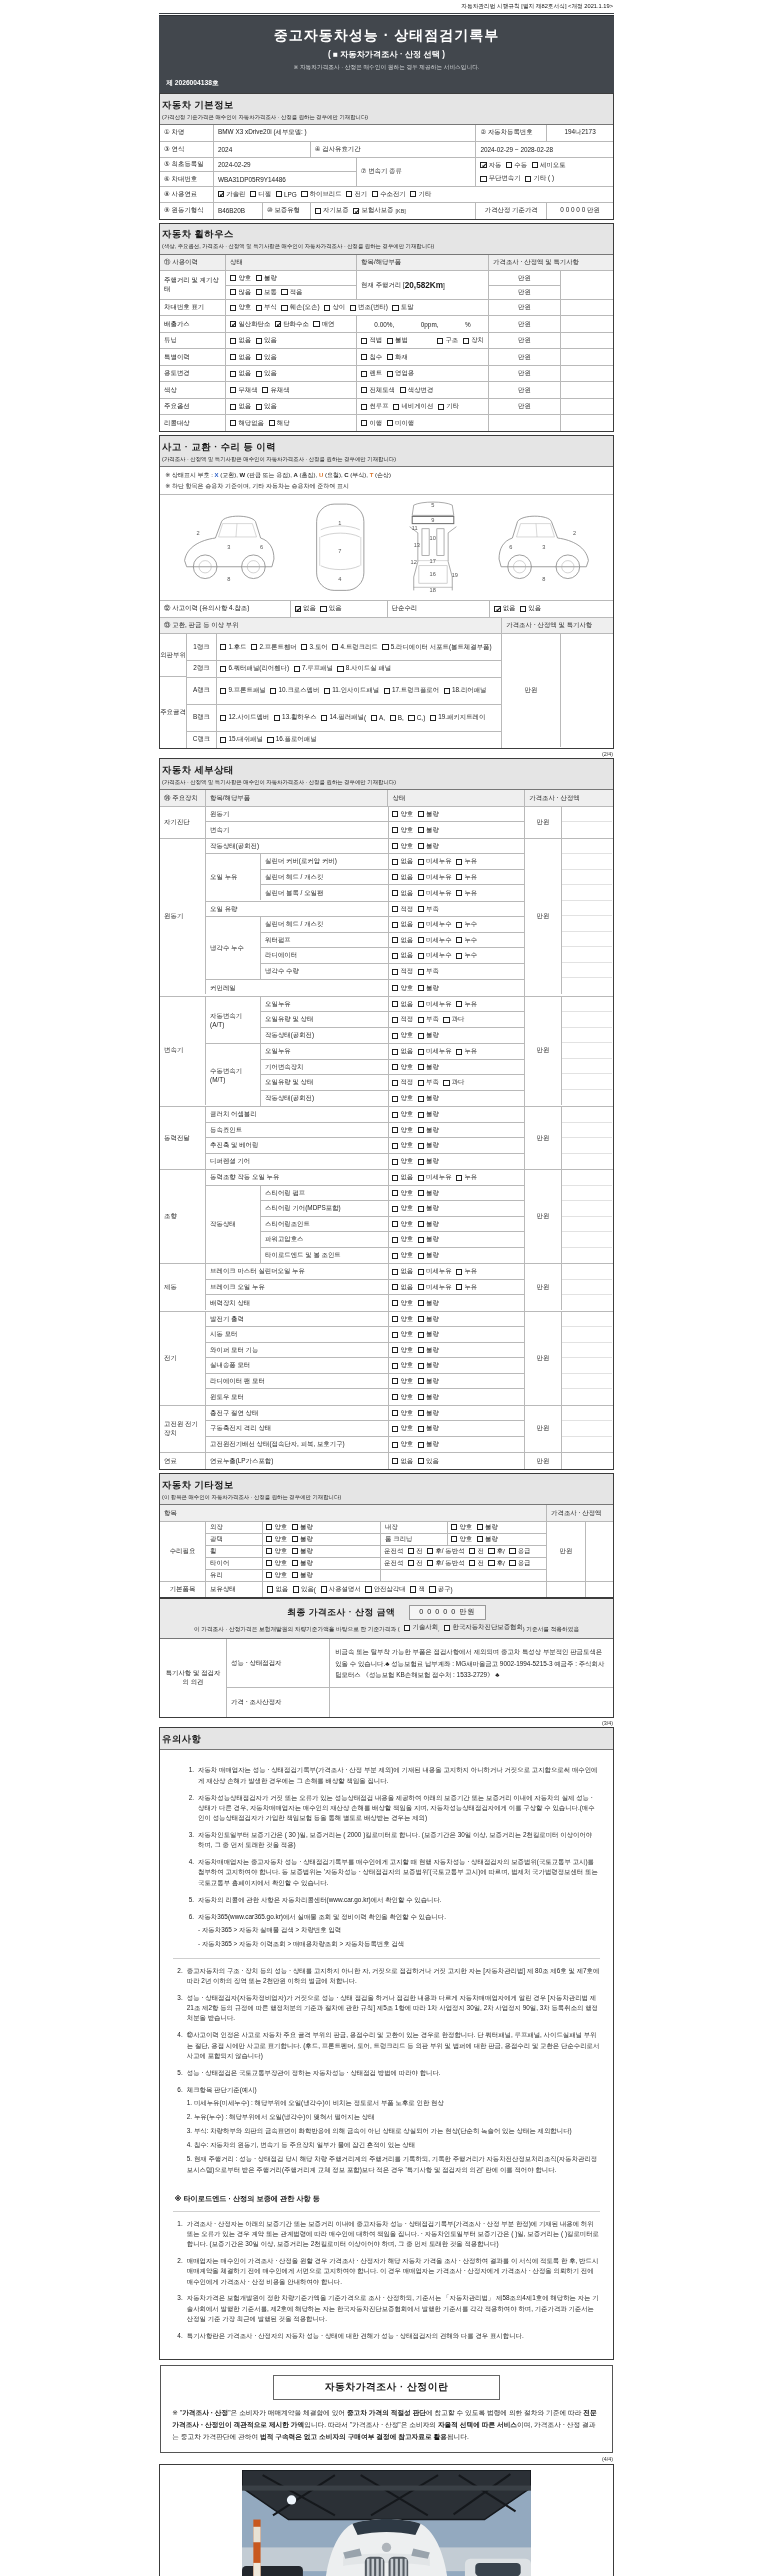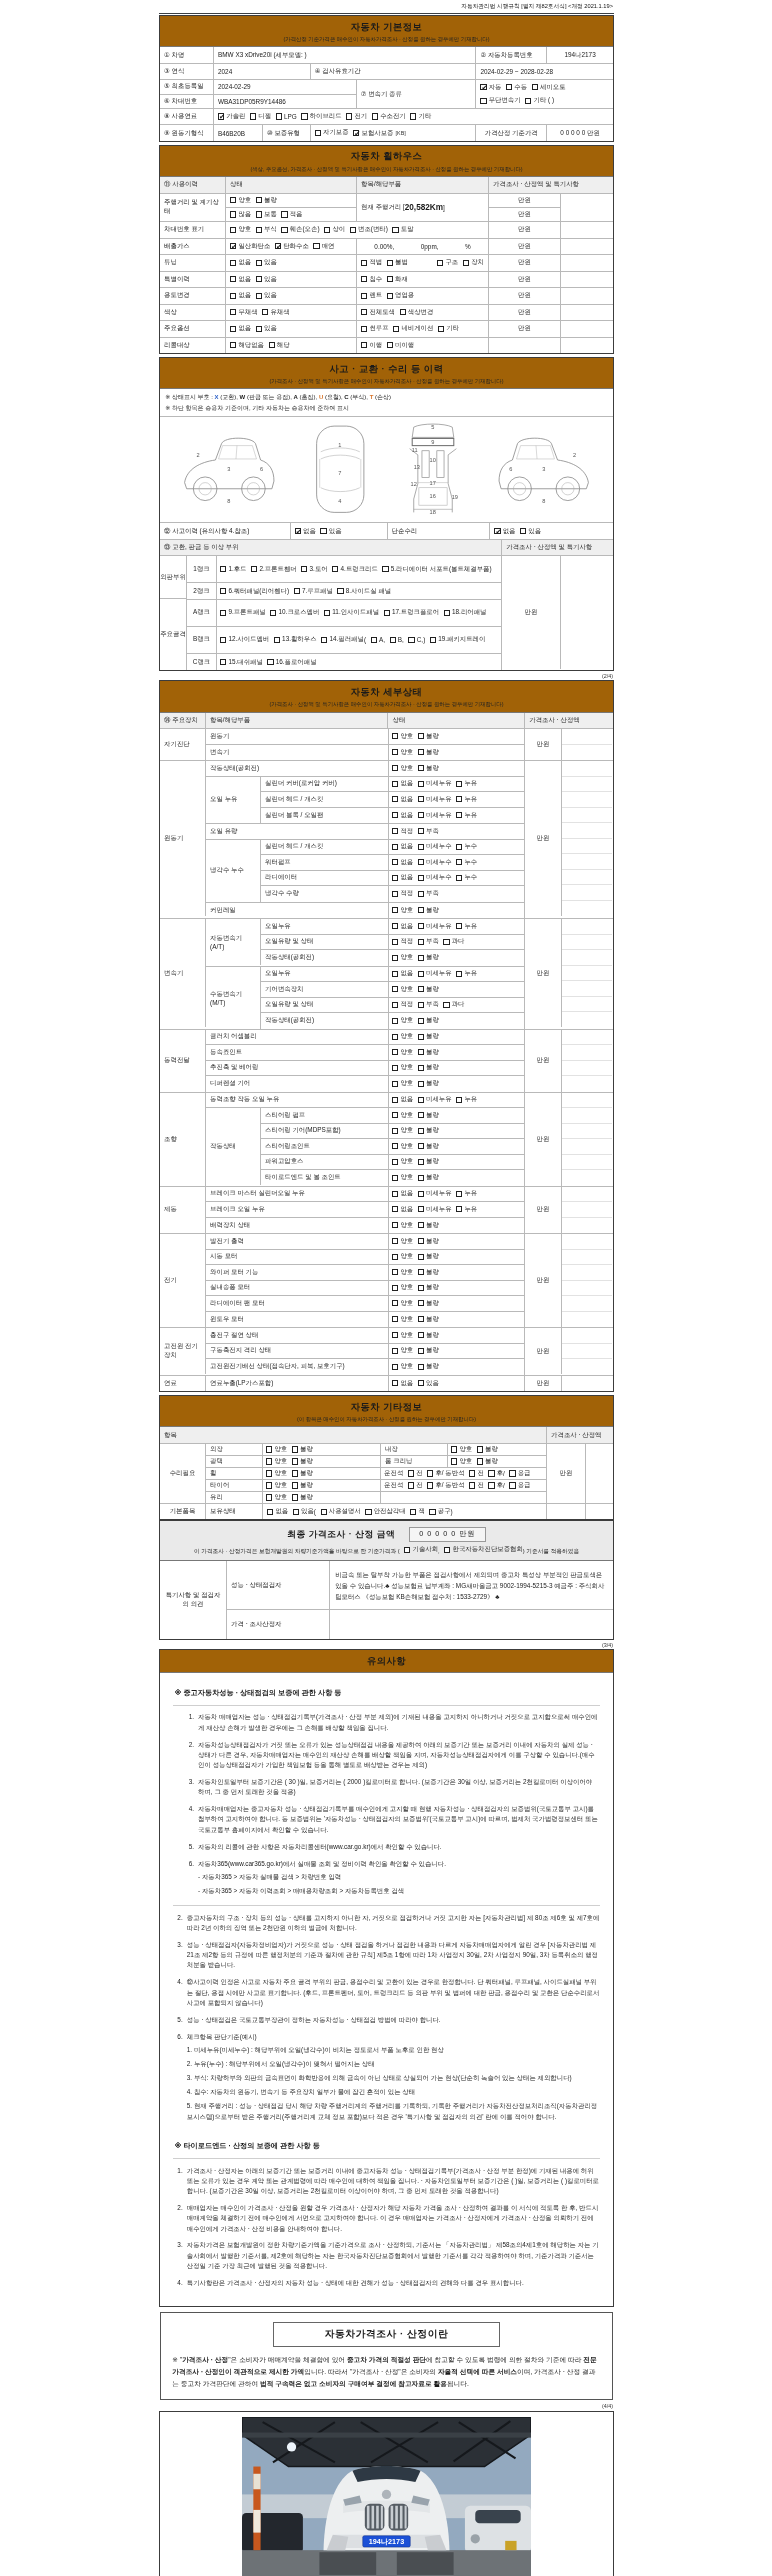--- a/index.html
+++ b/index.html
@@ -7,21 +7,21 @@
   .page{width:455px;margin:0 auto;padding-top:2.1px}
   .smallnote{font-size:5.7px;text-align:right;padding:1px 1px 1.5px;color:#111}
   .toprule{border-top:1.5px solid #3a3f44;margin-bottom:1.5px}
   
   .hdr{background:#42474d;color:#fff;text-align:center;padding:11.3px 7.2px 5.2px;border-top:1px solid #2c3034}
   .hdr .t1{font-size:14px;font-weight:bold;letter-spacing:1px}
   .hdr .t2{font-size:8.2px;font-weight:bold;margin-top:4.1px}
   .hdr .t3{font-size:5.7px;color:#d9dcde;margin-top:3.1px}
   .hdr .no{font-size:6.7px;font-weight:bold;text-align:left;margin-top:7.2px}
   
-  .band{background:#a16207;border-top:1px solid #3c3c3c;border-bottom:0.5px solid #777;text-align:center;padding:4.6px 2.1px 3.6px}
+  .band{background:#e5e5e5;border-top:1px solid #3c3c3c;border-bottom:0.5px solid #777;text-align:left;padding:4.6px 2.1px 3.6px}
   .band .bt{font-size:9.3px;font-weight:bold;letter-spacing:0.5px}
   .band .bs{font-size:5.4px;margin-top:2.1px;color:#222}
   .block{border:1px solid #3c3c3c;border-top:none}
   .pgmark{font-size:5.4px;text-align:right;color:#333;padding:1.5px 1px}
   
   .r{display:flex;border-bottom:0.5px solid #b9b9b9;background:#fff}
   .r:last-child{border-bottom:none}
   .c{border-right:0.5px solid #b9b9b9;padding:2.1px 4.1px;display:flex;align-items:center;font-size:6.4px;min-height:15.5px}
   .c:last-child{border-right:none}
   .lab{background:#fff;color:#111}
@@ -60,20 +60,26 @@
   .photoarea{background:#fff;padding:5.2px 0 7.2px;display:flex;flex-direction:column;align-items:center;gap:5.2px}
 </style>
 </head>
 <body>
 
 <div class="page">
 
   <div class="smallnote">자동차관리법 시행규칙 [별지 제82호서식] &lt;개정 2021.1.19&gt;</div>
   <div class="toprule"></div>
 
+  <div class="hdr">
+    <div class="t1">중고자동차성능 · 상태점검기록부</div>
+    <div class="t2">( ■ 자동차가격조사 · 산정 선택 )</div>
+    <div class="t3">※ 자동차가격조사 · 산정은 매수인이 원하는 경우 제공하는 서비스입니다.</div>
+    <div class="no">제 2026004138호</div>
+  </div>
 
   <div class="block">
     <div class="band">
       <div class="bt">자동차 기본정보</div>
       <div class="bs">(가격산정 기준가격은 매수인이 자동차가격조사 · 산정을 원하는 경우에만 기재합니다)</div>
     </div>
     <div class="r">
       <div class="c lab" style="width:54px">① 차명</div>
       <div class="c" style="width:263px">BMW X3 xDrive20i (세부모델: )</div>
       <div class="c lab" style="width:71px">② 자동차등록번호</div>
@@ -1643,21 +1649,20 @@
       </div>
     </div>
   </div>
   <div class="pgmark">(3/4)</div>
 
   <div class="block" style="border-top:1px solid #3c3c3c">
     <div class="band" style="border-top:none">
       <div class="bt">유의사항</div>
     </div>
     <div class="notice-body">
-      <div class="nh">※ 중고자동차성능 · 상태점검의 보증에 관한 사항 등</div>
       <div id="notice1" class="indent1">
           <div class="ni">
             <span class="nn">1.</span>
             <span class="nt">자동차 매매업자는 성능 · 상태점검기록부(가격조사 · 산정 부분 제외)에 기재된 내용을 고지하지 아니하거나 거짓으로 고지함으로써 매수인에게 재산상 손해가 발생한 경우에는 그 손해를 배상할 책임을 집니다.</span>
           </div>
           <div class="ni">
             <span class="nn">2.</span>
             <span class="nt">자동차성능상태점검자가 거짓 또는 오류가 있는 성능상태점검 내용을 제공하여 아래의 보증기간 또는 보증거리 이내에 자동차의 실제 성능 · 상태가 다른 경우, 자동차매매업자는 매수인의 재산상 손해를 배상할 책임을 지며, 자동차성능상태점검자에게 이를 구상할 수 있습니다.(매수인이 성능상태점검자가 가입한 책임보험 등을 통해 별도로 배상받는 경우는 제외)</span>
           </div>
           <div class="ni">

